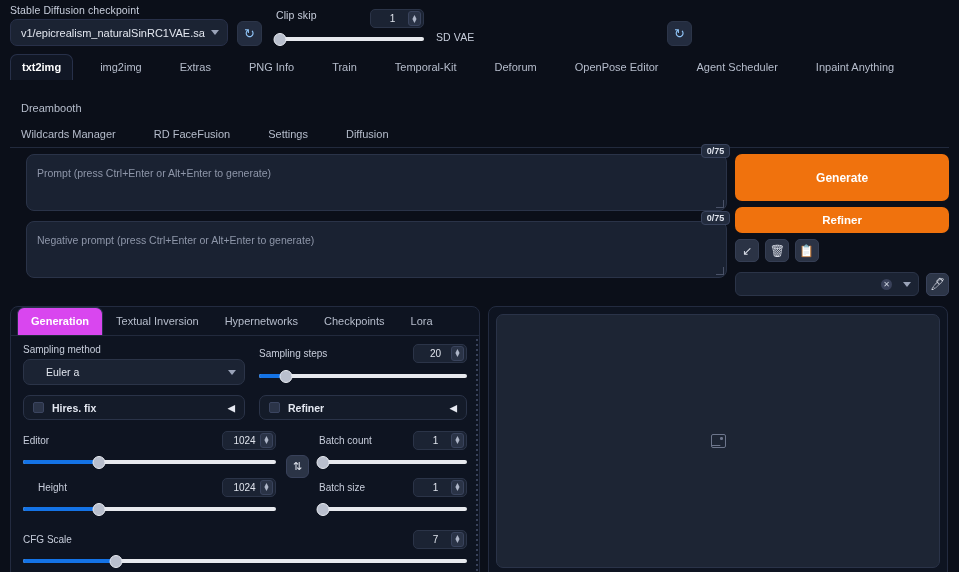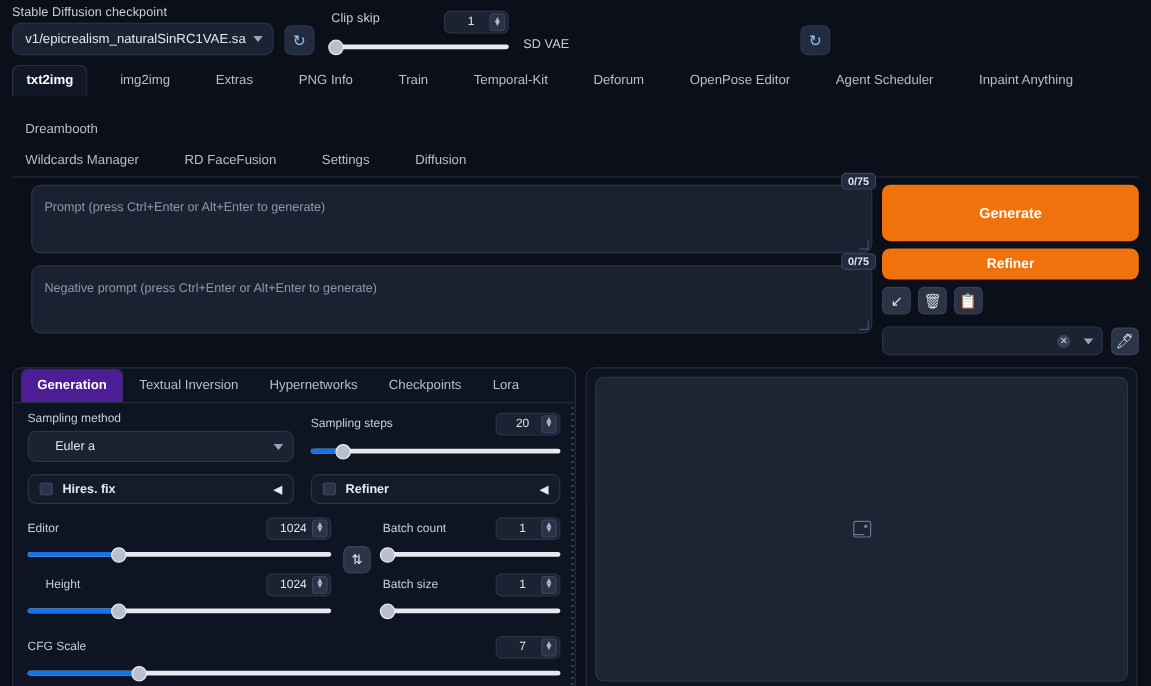--- a/index.html
+++ b/index.html
@@ -143,21 +143,21 @@
     width: 470px; background: #0e1421; border: 1px solid #232b40;
     border-radius: 8px; padding: 0; position: relative; overflow: hidden;
   }
   .panel-right {
     width: 460px; background: #0e1421; border: 1px solid #232b40;
     border-radius: 8px; padding: 7px; display: flex; flex-direction: column; gap: 7px;
   }
   .subtabrow { display: flex; align-items: center; padding: 0 6px; }
   .subtab { font-size: 11px; color: #b6bdcc; padding: 7px 13px 8px 13px; white-space: nowrap; }
   .subtab.active {
-    color: #fff; font-weight: bold; background: #4c1d95;
+    color: #fff; font-weight: bold; background: #d946ef;
     border: 1px solid #273049; border-bottom: none; border-radius: 7px 7px 0 0;
   }
   .subtab-line { height: 1px; background: #222a3d; }
   .inner { padding: 8px 12px; }
   .two-col { display: flex; gap: 14px; }
   .colA { width: 222px; }
   .colB { flex: 1; }
   .lbl { font-size: 10px; color: #c7cddb; margin-bottom: 4px; display: block; }
   .dd {
     height: 26px; background: #1b2333; border: 1px solid #2b3448; border-radius: 7px;

